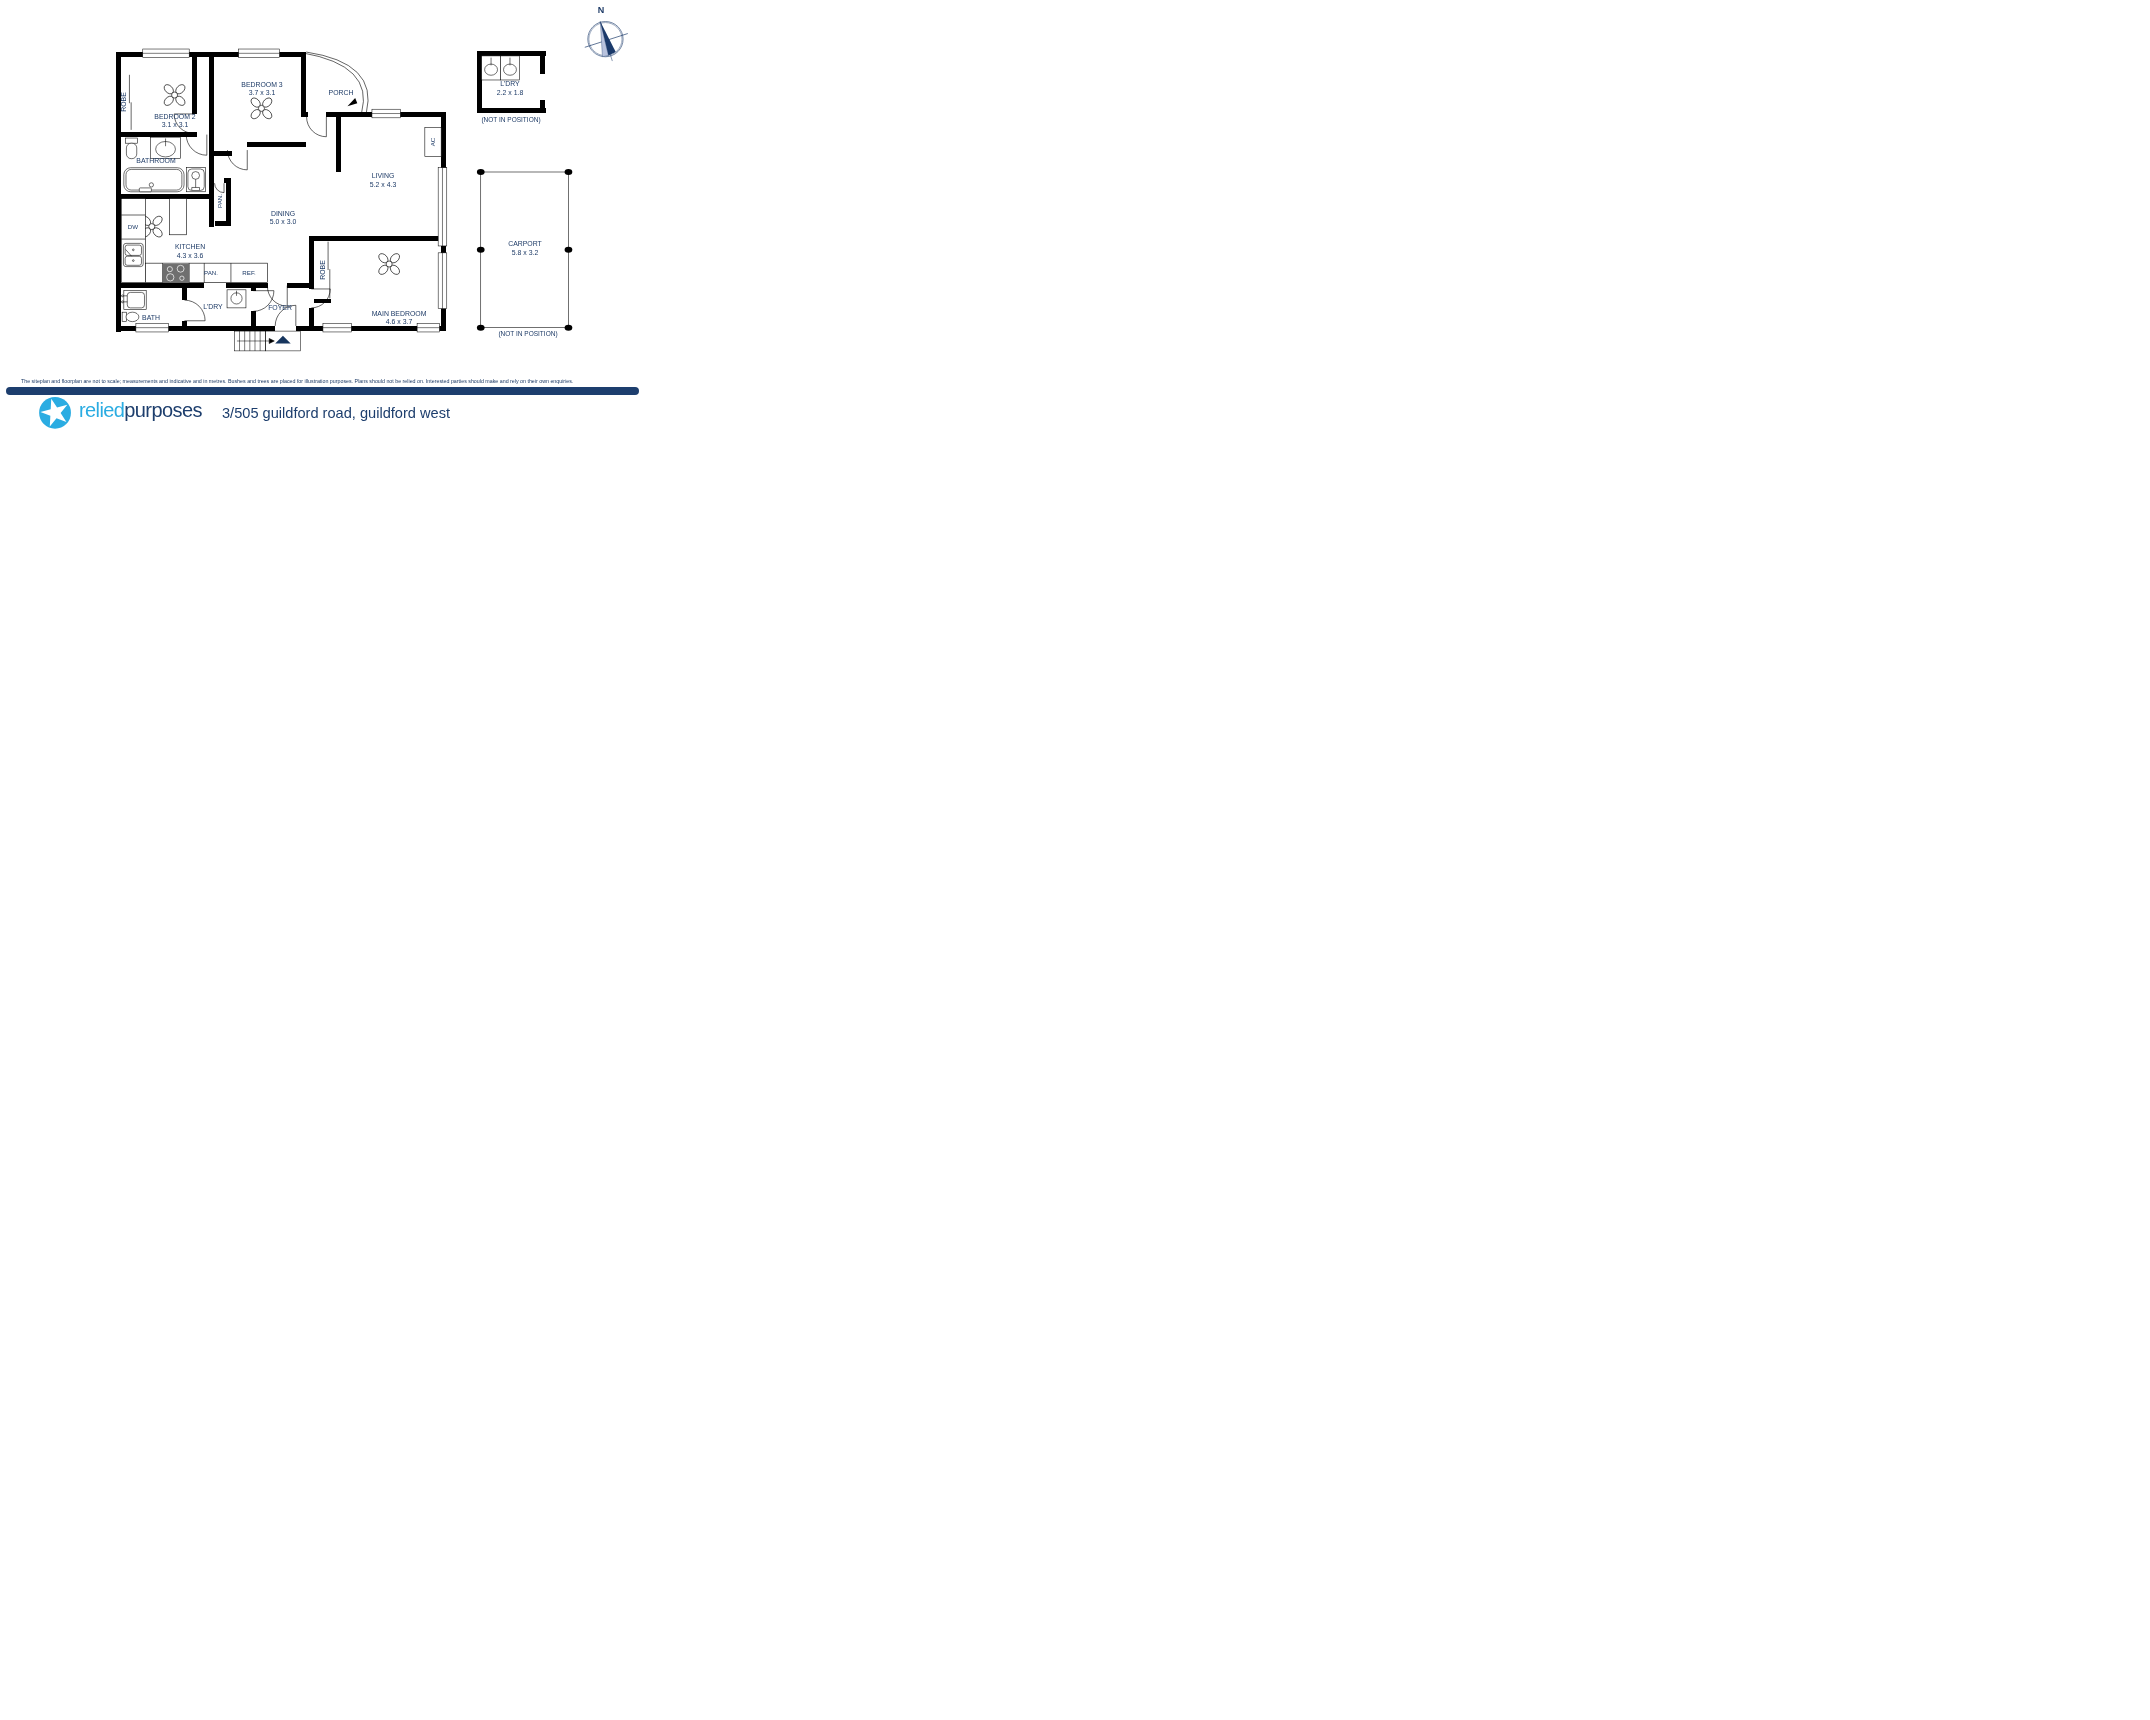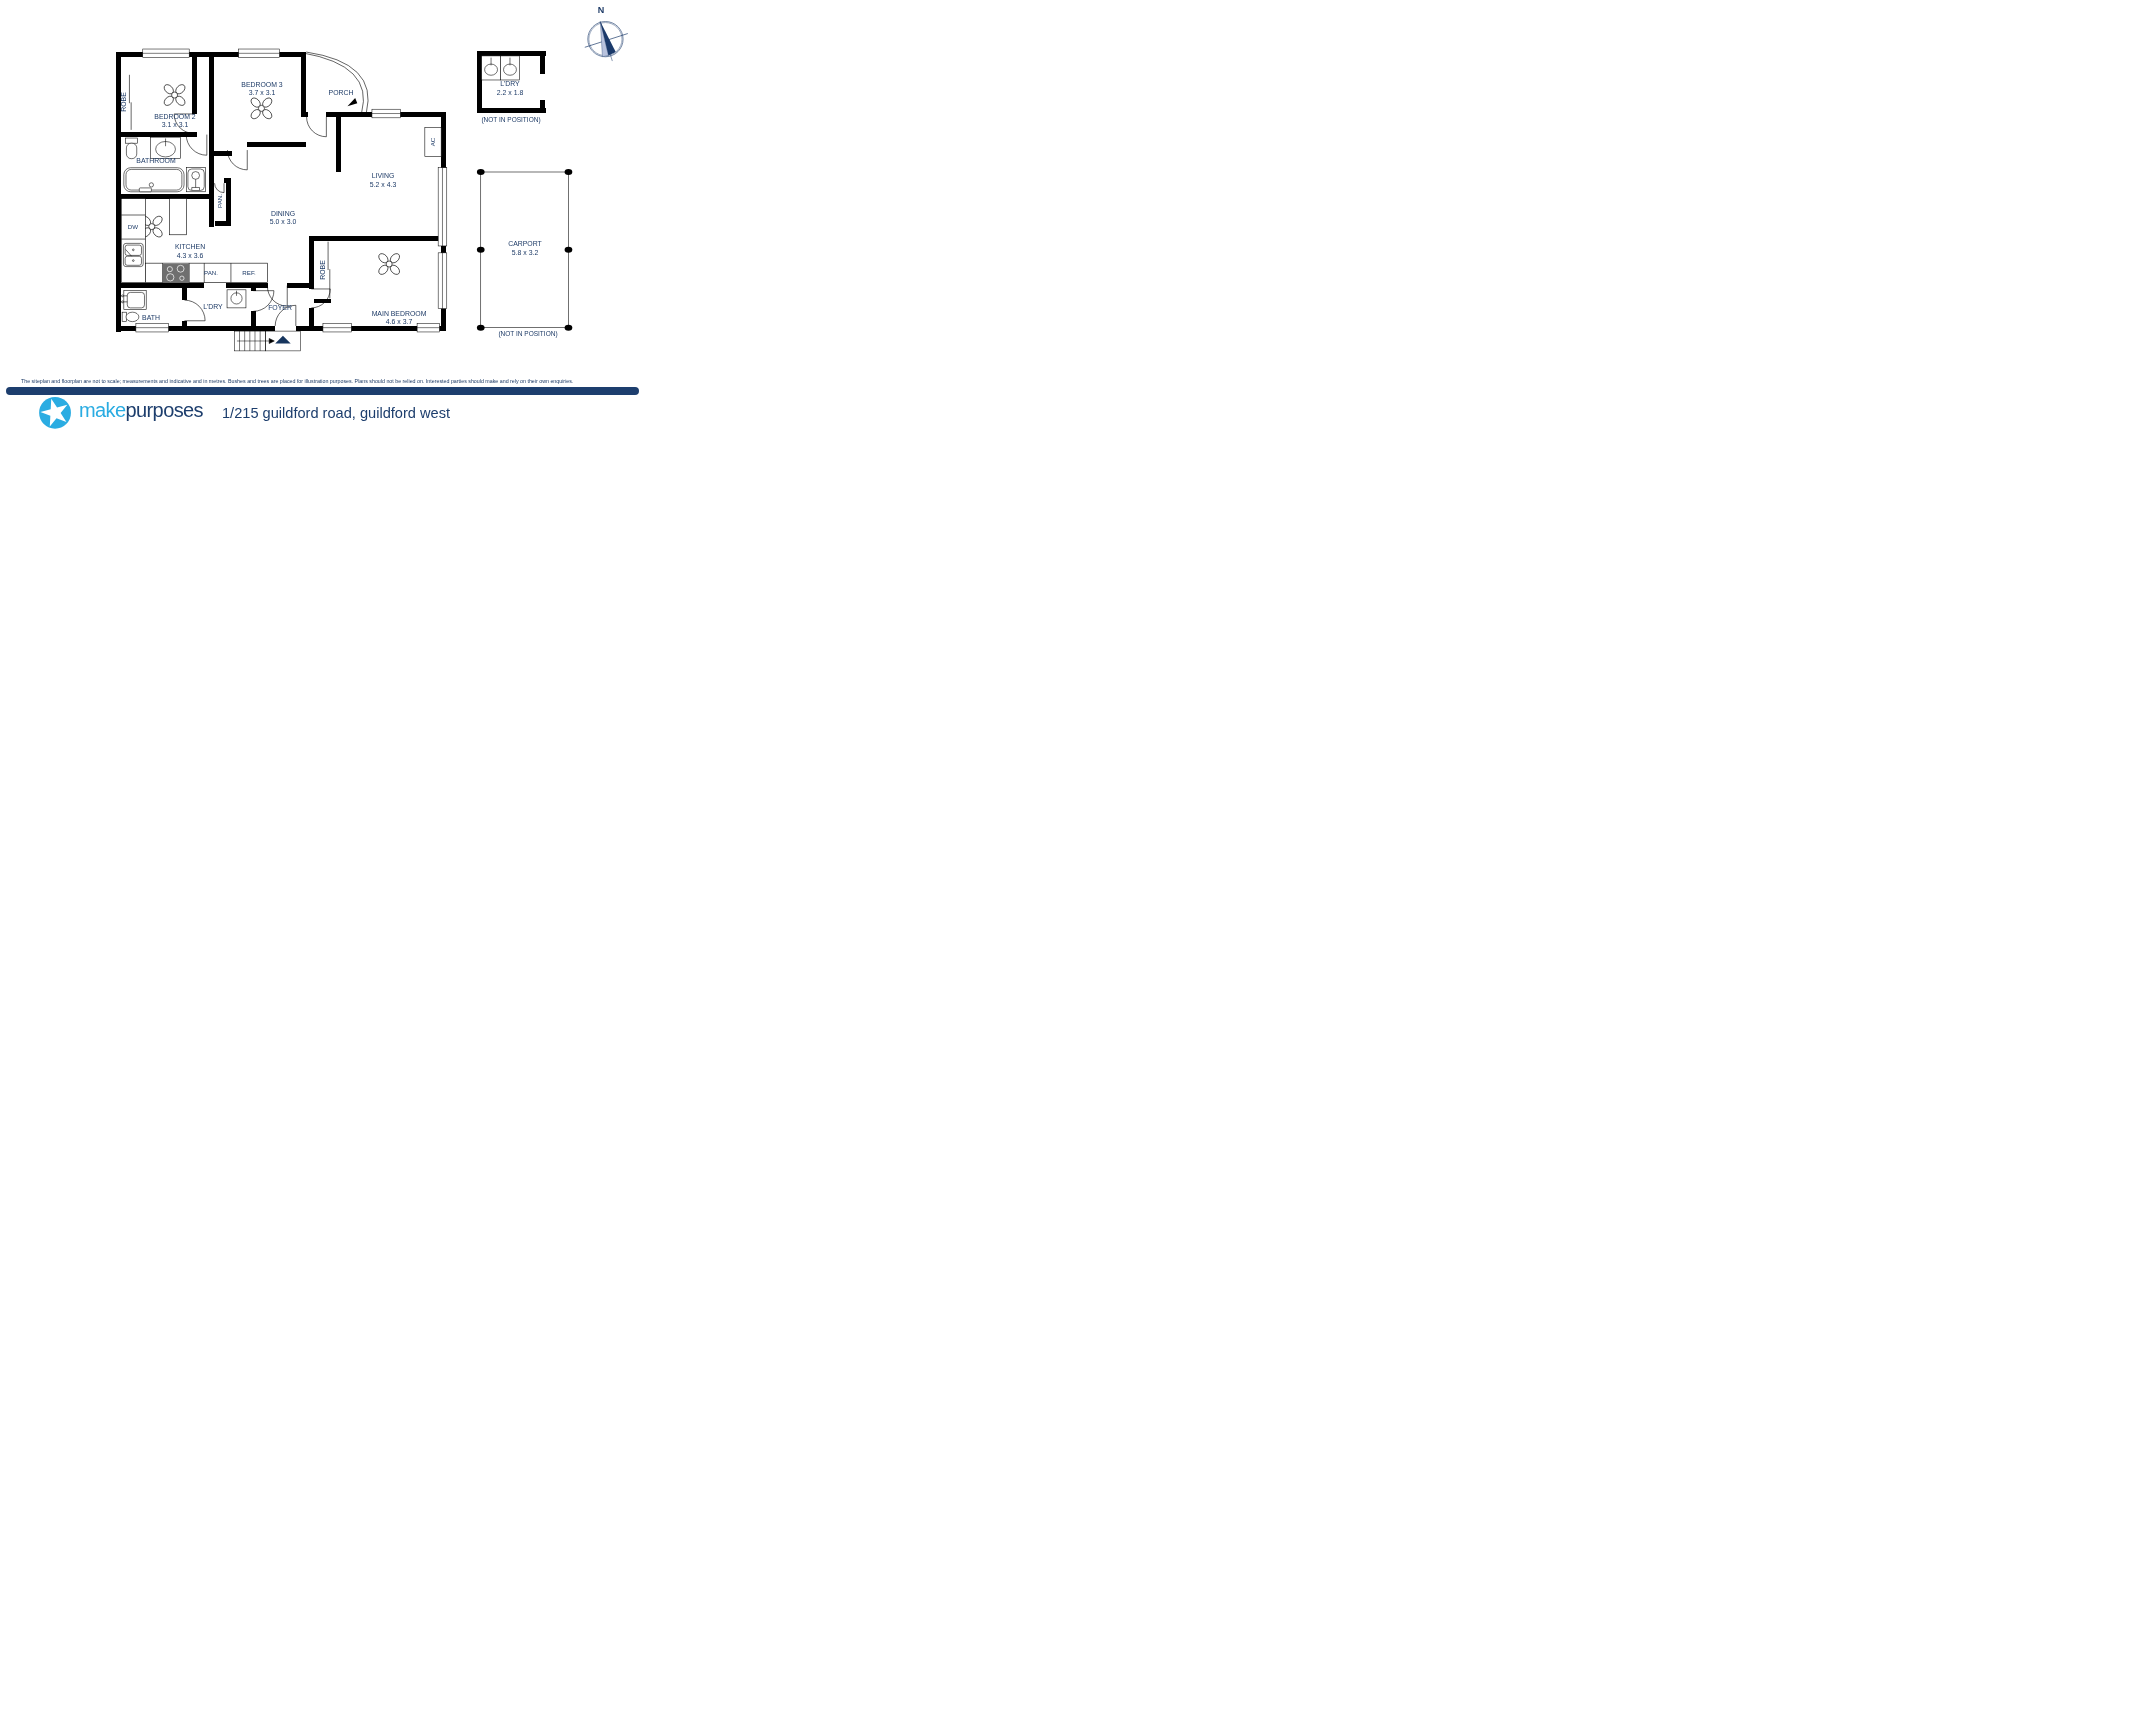--- a/index.html
+++ b/index.html
@@ -288,17 +288,17 @@
   <div class="lbl" style="left:510px;top:84px;">L’DRY</div>
   <div class="lbl" style="left:510px;top:93px;">2.2 x 1.8</div>
   <div class="lbl note" style="left:511px;top:120px;">(NOT IN POSITION)</div>
 
   <div class="lbl" style="left:525px;top:244px;">CARPORT</div>
   <div class="lbl" style="left:525px;top:253px;">5.8 x 3.2</div>
   <div class="lbl note" style="left:528px;top:334px;">(NOT IN POSITION)</div>
 
   <div class="disclaimer">The siteplan and floorplan are not to scale; measurements and indicative and in metres. Bushes and trees are placed for illustration purposes. Plans should not be relied on. Interested parties should make and rely on their own enquiries.</div>
   <div class="bar"></div>
-  <div class="logoword"><span class="p1">make</span><span class="p2">purposes</span></div>
-  <div class="address">1/215 guildford road, guildford west</div>
+  <div class="logoword"><span class="p1">relied</span><span class="p2">purposes</span></div>
+  <div class="address">3/505 guildford road, guildford west</div>
 
 </div>
 
 
 </body></html>

